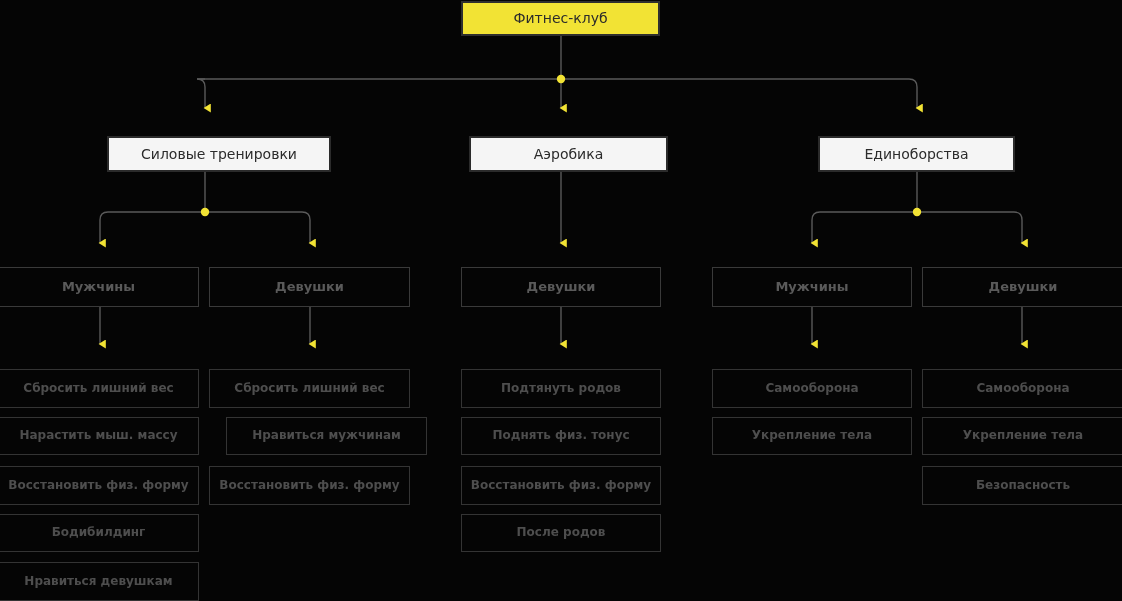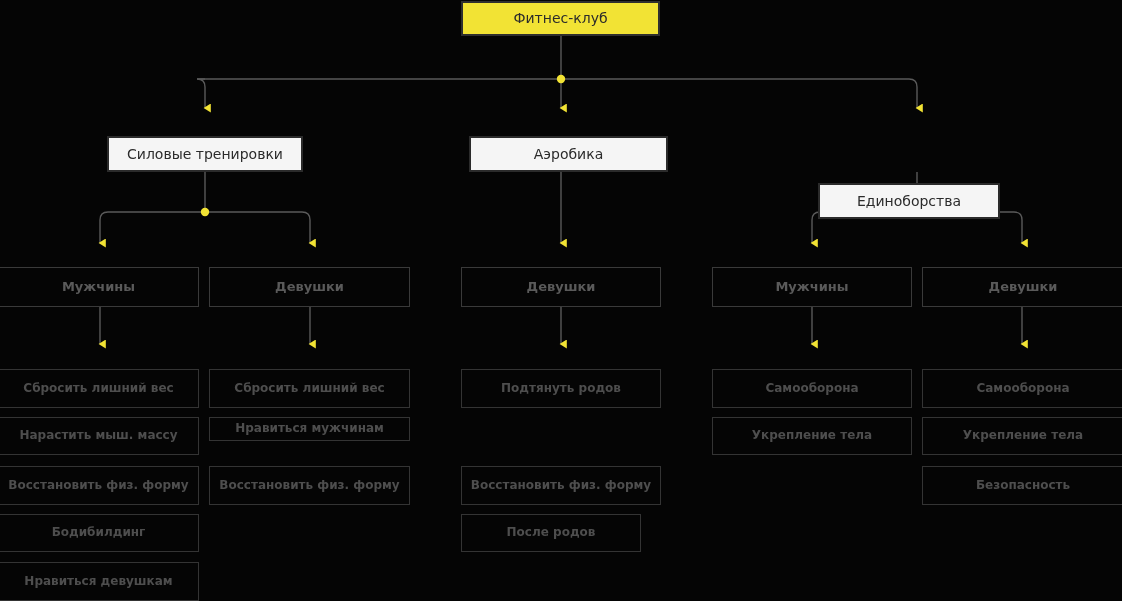--- a/index.html
+++ b/index.html
@@ -116,43 +116,44 @@
       <path d="M100,307 L100,344" stroke="#5a5a5a" stroke-width="1.4" fill="none" marker-end="url(#arrowhead)"></path>
       <path d="M310,307 L310,344" stroke="#5a5a5a" stroke-width="1.4" fill="none" marker-end="url(#arrowhead)"></path>
       <path d="M561,307 L561,344" stroke="#5a5a5a" stroke-width="1.4" fill="none" marker-end="url(#arrowhead)"></path>
       <path d="M812,307 L812,344" stroke="#5a5a5a" stroke-width="1.4" fill="none" marker-end="url(#arrowhead)"></path>
       <path d="M1022,307 L1022,344" stroke="#5a5a5a" stroke-width="1.4" fill="none" marker-end="url(#arrowhead)"></path>
     </g>
   </svg>
 
   <div class="node root" style="left:461px; top:1px; width:199px; height:35px;">Фитнес-клуб</div>
 
-  <div class="node cat" style="left:107px; top:136px; width:196px; height:36px;">Силовые тренировки</div>
+  <div class="node cat" style="left:107px; top:136px; width:224px; height:36px;">Силовые тренировки</div>
   <div class="node cat" style="left:461px; top:136px; width:199px; height:36px;margin-left:8px;">Аэробика</div>
-  <div class="node cat" style="left:818px; top:136px; width:182px; height:36px;margin-top:47px;">Единоборства</div>
+  <div class="node cat" style="left:818px; top:136px; width:197px; height:36px;">Единоборства</div>
 
   <div class="node sub" style="left:-2px; top:267px; width:201px; height:40px;">Мужчины</div>
   <div class="node sub" style="left:209px; top:267px; width:201px; height:40px;">Девушки</div>
   <div class="node sub" style="left:461px; top:267px; width:200px; height:40px;">Девушки</div>
   <div class="node sub" style="left:712px; top:267px; width:200px; height:40px;">Мужчины</div>
   <div class="node sub" style="left:922px; top:267px; width:202px; height:40px;">Девушки</div>
 
   <div class="node leaf" style="left:-2px; top:369px; width:201px; height:39px;">Сбросить лишний вес</div>
   <div class="node leaf" style="left:-2px; top:417px; width:201px; height:38px;">Нарастить мыш. массу</div>
   <div class="node leaf" style="left:-2px; top:466px; width:201px; height:39px;">Восстановить физ. форму</div>
   <div class="node leaf" style="left:-2px; top:514px; width:201px; height:38px;">Бодибилдинг</div>
   <div class="node leaf" style="left:-2px; top:562px; width:201px; height:39px;">Нравиться девушкам</div>
 
   <div class="node leaf" style="left:209px; top:369px; width:201px; height:39px;">Сбросить лишний вес</div>
-  <div class="node leaf" style="left:209px; top:417px; width:201px; height:24px;">Нравиться мужчинам</div>
+  <div class="node leaf" style="left:226px; top:417px; width:201px; height:38px;">Нравиться мужчинам</div>
   <div class="node leaf" style="left:209px; top:466px; width:201px; height:39px;">Восстановить физ. форму</div>
 
   <div class="node leaf" style="left:461px; top:369px; width:200px; height:39px;">Подтянуть родов</div>
+  <div class="node leaf" style="left:461px; top:417px; width:200px; height:38px;">Поднять физ. тонус</div>
   <div class="node leaf" style="left:461px; top:466px; width:200px; height:39px;">Восстановить физ. форму</div>
-  <div class="node leaf" style="left:461px; top:514px; width:180px; height:38px;">После родов</div>
+  <div class="node leaf" style="left:461px; top:514px; width:200px; height:38px;">После родов</div>
 
   <div class="node leaf" style="left:712px; top:369px; width:200px; height:39px;">Самооборона</div>
   <div class="node leaf" style="left:712px; top:417px; width:200px; height:38px;">Укрепление тела</div>
 
   <div class="node leaf" style="left:922px; top:369px; width:202px; height:39px;">Самооборона</div>
   <div class="node leaf" style="left:922px; top:417px; width:202px; height:38px;">Укрепление тела</div>
   <div class="node leaf" style="left:922px; top:466px; width:202px; height:39px;">Безопасность</div>
 
 </div>
 

